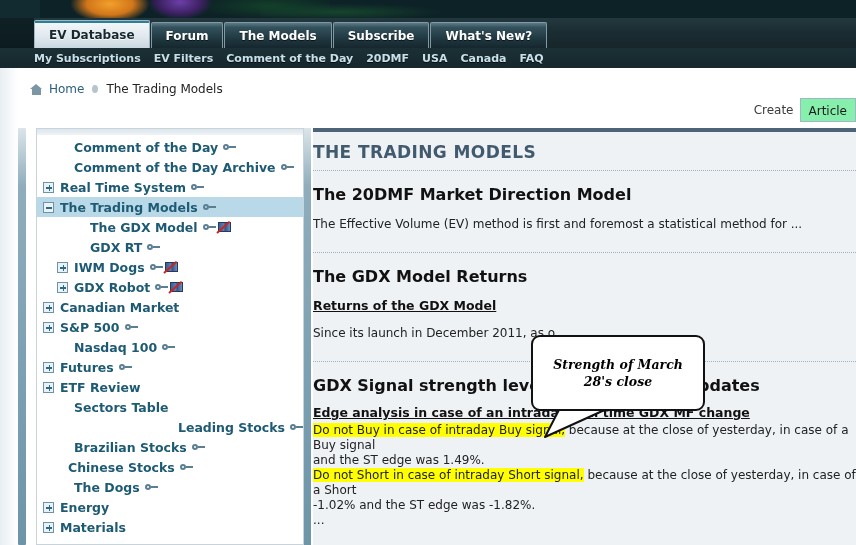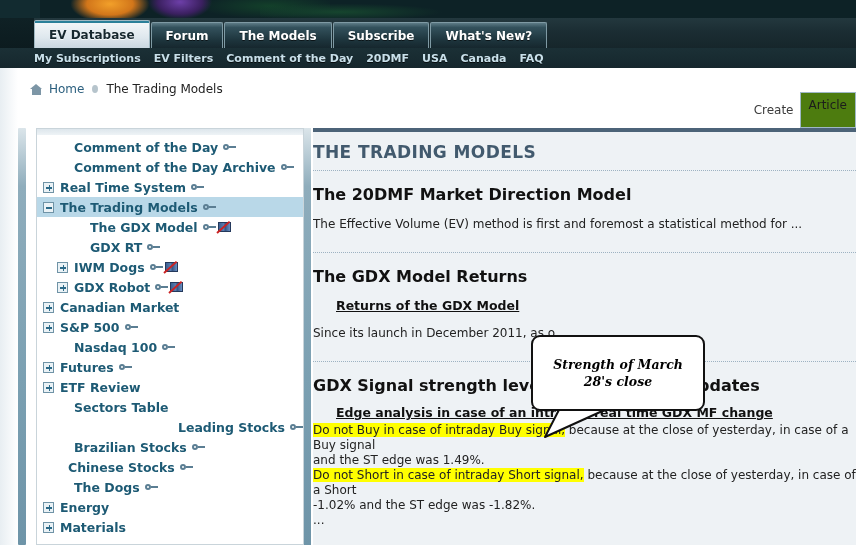--- a/index.html
+++ b/index.html
@@ -106,22 +106,22 @@
     transform:scaleX(.75);
   }
   .bc-current{color:#232323;}
 
   
   .create-bar{
     position:absolute;right:0;top:98px;height:24px;display:flex;align-items:center;
   }
   .create-label{font-size:12px;color:#3b3b3b;margin-right:6px;}
   .create-select{
-    height:36px;line-height:24px;padding:0 8px;font-size:12px;color:#1c1c1c;
-    background:#4d7c0f;border:1px solid #9fb8c7;
+    height:24px;line-height:24px;padding:0 8px;font-size:12px;color:#1c1c1c;
+    background:#86efac;border:1px solid #9fb8c7;
     box-sizing:border-box;cursor:pointer;white-space:nowrap;
   }
 
   
   .sidebar{
     position:absolute;left:36px;top:128px;width:268px;height:417px;
     background:#ffffff;
     border:1px solid #c9d4da;
     box-sizing:border-box;
     overflow:hidden;
@@ -204,21 +204,21 @@
     height:0;border-top:1px dotted #9db2c2;margin:0;
   }
   .sec-title{
     font-size:16px;font-weight:bold;color:#111111;margin:14px 0 0 0;
   }
   .sec-body{
     font-size:12px;color:#222222;margin:12px 0 0 0;line-height:16px;
   }
   .sp1{height:20px;}
   .sub-link{
-    font-size:12.5px;font-weight:bold;color:#111;text-decoration:underline;margin:12px 0 0 0;padding-left:23px;
+    font-size:12.5px;font-weight:bold;color:#111;text-decoration:underline;margin:12px 0 0 0;
   }
   .hl{background:#ffff00;}
   .tiny{font-size:12px;color:#222;line-height:15px;}
 
   
   .callout{
     position:absolute;left:531px;top:335px;width:174px;height:76px;
     z-index:40;
   }
   .callout-box{

